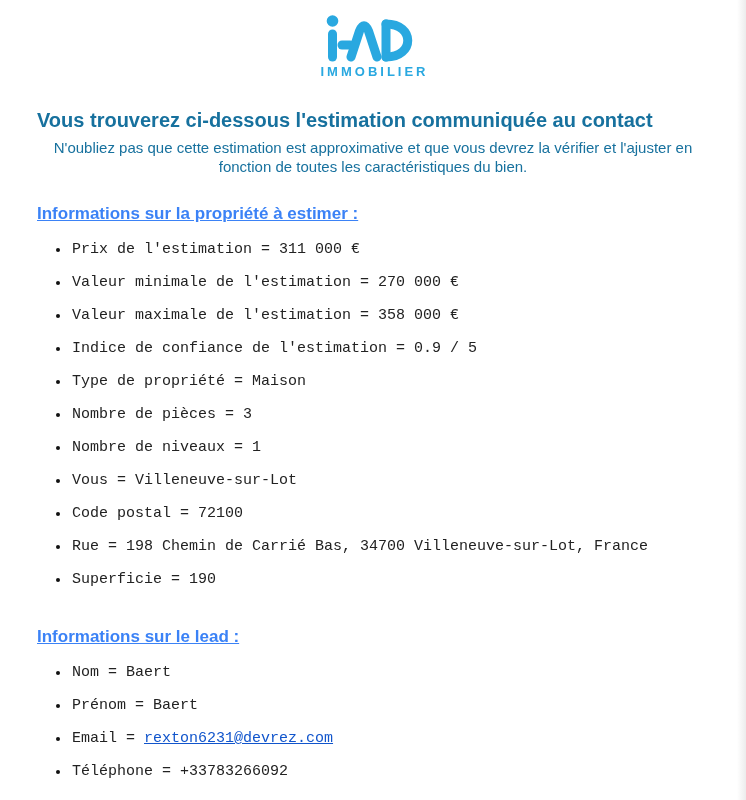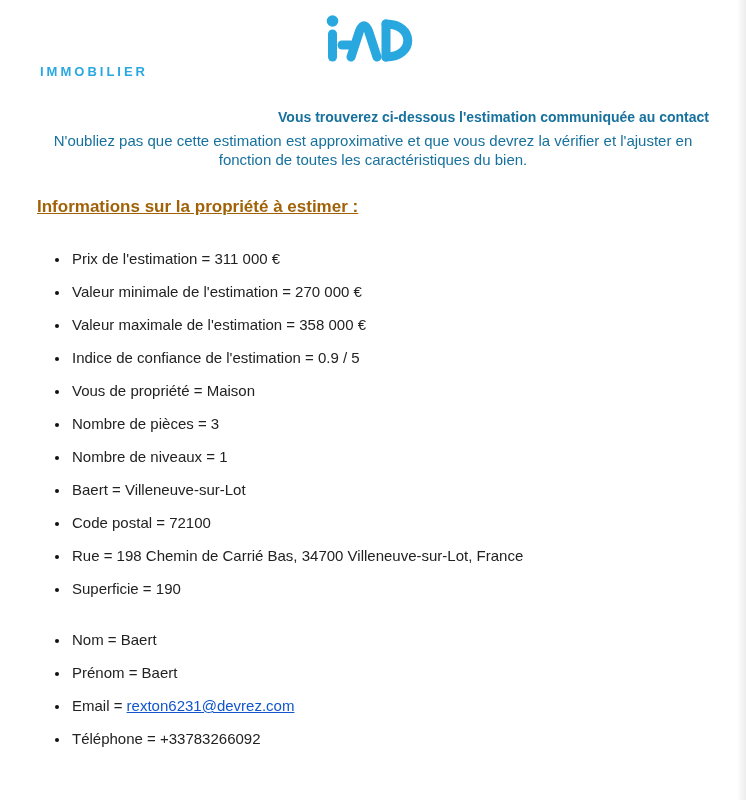--- a/index.html
+++ b/index.html
@@ -15,58 +15,59 @@
     background:#ffffff;
     font-family:"Liberation Sans","DejaVu Sans",sans-serif;
     color:var(--text-color);
   }
   .right-edge{
     position:absolute;top:0;right:0;width:9px;height:800px;
     background:linear-gradient(to right,#ffffff,#ececec);
   }
   .content{padding:12px 37px 0 37px;}
   .logo-block{
-    text-align:left;margin:0 auto;padding-top:2px;
+    text-align:center;margin:0 auto;padding-top:2px;
   }
   .logo-mark{display:block;margin:0 auto;}
   .logo-sub{
     color:var(--logo-blue);
     font-weight:bold;
     font-size:13px;
     letter-spacing:3px;
     margin-top:2px;
     text-indent:3px; 
   }
   h1.main-title{
     color:var(--heading-blue);
-    font-size:14px;
+    font-size:20px;
     font-weight:bold;
-    text-align:right;
+    text-align:left;
     margin:30px auto 6px auto;
   }
   p.subtitle{
     color:var(--heading-blue);
     font-size:15px;
     line-height:19px;
     text-align:center;
     max-width:648px;
     margin:0 auto;
   }
   h2.section-heading{
-    color:#a16207;
+    color:#3b82f6;
     font-size:17px;
     font-weight:bold;
     text-decoration:underline;
     margin:28px 0 0 0;
   }
   h2.section-heading.second{margin-top:38px;}
   ul.bullet-list{
-    margin:32px 0 0 0;
+    margin:16px 0 0 0;
     padding-left:33px;
     list-style:disc;
+    font-family:Liberation Mono, monospace;
   }
   ul.bullet-list li{
     font-size:15px;
     line-height:19px;
     margin-bottom:14px;
     padding-left:2px;
   }
   ul.bullet-list li::marker{color:#111;font-size:13px;}
   a.email-link{
     color:var(--link-blue);
@@ -96,31 +97,32 @@
 
   <p class="subtitle">N'oubliez pas que cette estimation est approximative et que vous devrez la vérifier et l'ajuster en fonction de toutes les caractéristiques du bien.</p>
 
   <section>
     <h2 class="section-heading">Informations sur la propriété à estimer :</h2>
     <ul class="bullet-list">
         <li>Prix de l'estimation = 311 000 €</li>
         <li>Valeur minimale de l'estimation = 270 000 €</li>
         <li>Valeur maximale de l'estimation = 358 000 €</li>
         <li>Indice de confiance de l'estimation = 0.9 / 5</li>
-        <li>Vous de propriété = Maison</li>
+        <li>Type de propriété = Maison</li>
         <li>Nombre de pièces = 3</li>
         <li>Nombre de niveaux = 1</li>
-        <li>Baert = Villeneuve-sur-Lot</li>
+        <li>Vous = Villeneuve-sur-Lot</li>
         <li>Code postal = 72100</li>
         <li>Rue = 198 Chemin de Carrié Bas, 34700 Villeneuve-sur-Lot, France</li>
         <li>Superficie = 190</li>
       </ul>
   </section>
 
   <section>
+    <h2 class="section-heading second">Informations sur le lead :</h2>
     <ul class="bullet-list">
         <li>Nom = Baert</li>
         <li>Prénom = Baert</li>
         <li><span>Email = </span><a class="email-link" href="#">rexton6231@devrez.com</a></li>
         <li>Téléphone = +33783266092</li>
       </ul>
   </section>
 
 </div>
 

